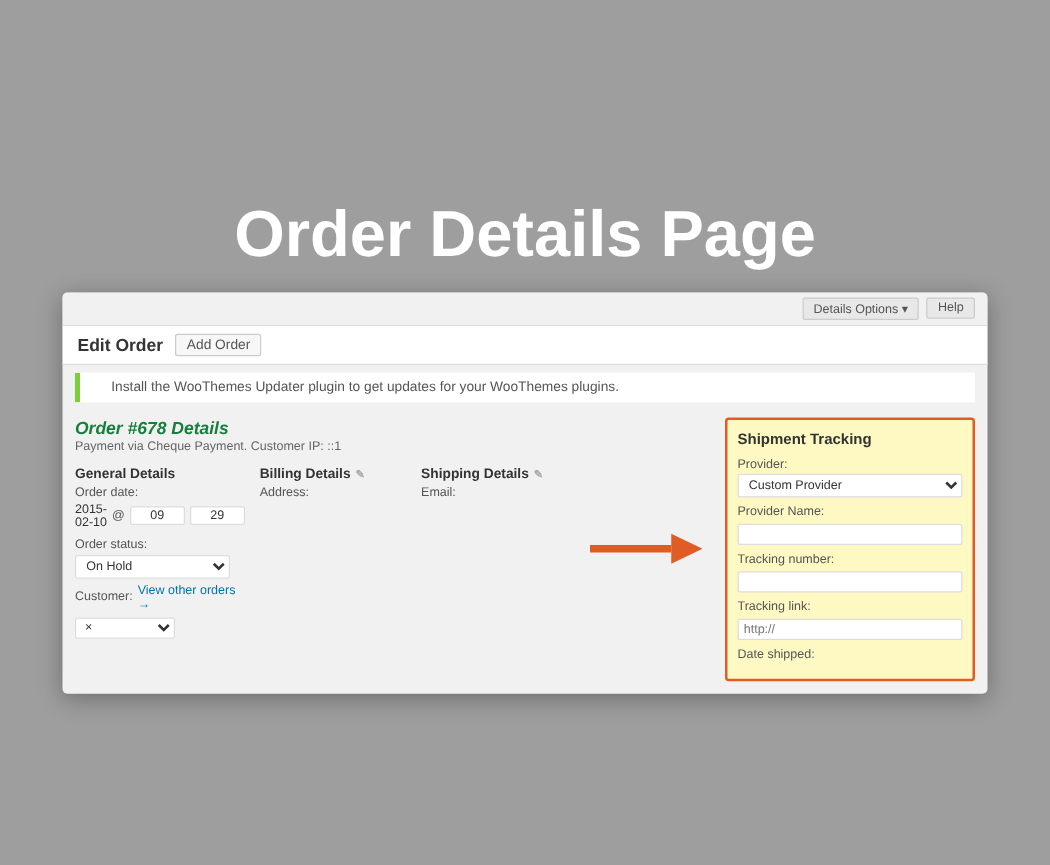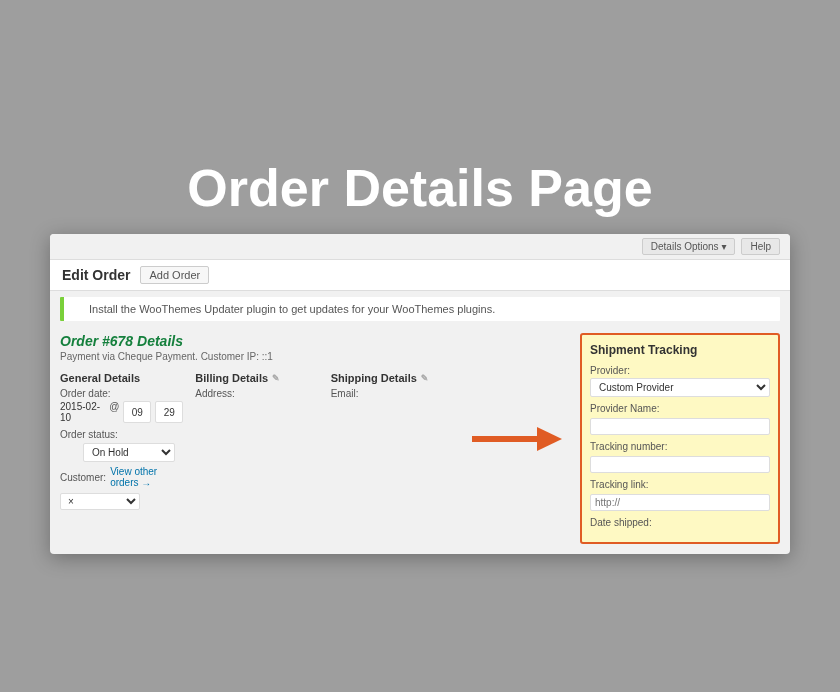--- a/index.html
+++ b/index.html
@@ -157,53 +157,53 @@
     }
 
     .field-label {
       font-size: 10px;
       color: #555;
       margin-bottom: 2px;
     }
 
     .date-row {
       display: flex;
+      align-items: center;
       gap: 4px;
       margin-bottom: 6px;
     }
 
     .date-value {
       font-size: 10px;
       color: #333;
     }
 
     .at-sign {
       font-size: 10px;
       color: #555;
     }
 
     .time-input {
       font-size: 10px;
       border: 1px solid #ddd;
       border-radius: 2px;
       padding: 1px 3px;
-      width: 28px;
+      width: 44px;
       text-align: center;
       color: #333;
     }
 
     .status-select {
       font-size: 10px;
       border: 1px solid #ddd;
       border-radius: 2px;
       padding: 2px 4px;
-      width: 92px;
+      width: 124px;
       color: #333;
       background: #fff;
-      margin-left: 23px;
     }
 
     .customer-row {
       display: flex;
       align-items: center;
       gap: 4px;
       margin-top: 4px;
     }
 
     .customer-label {

